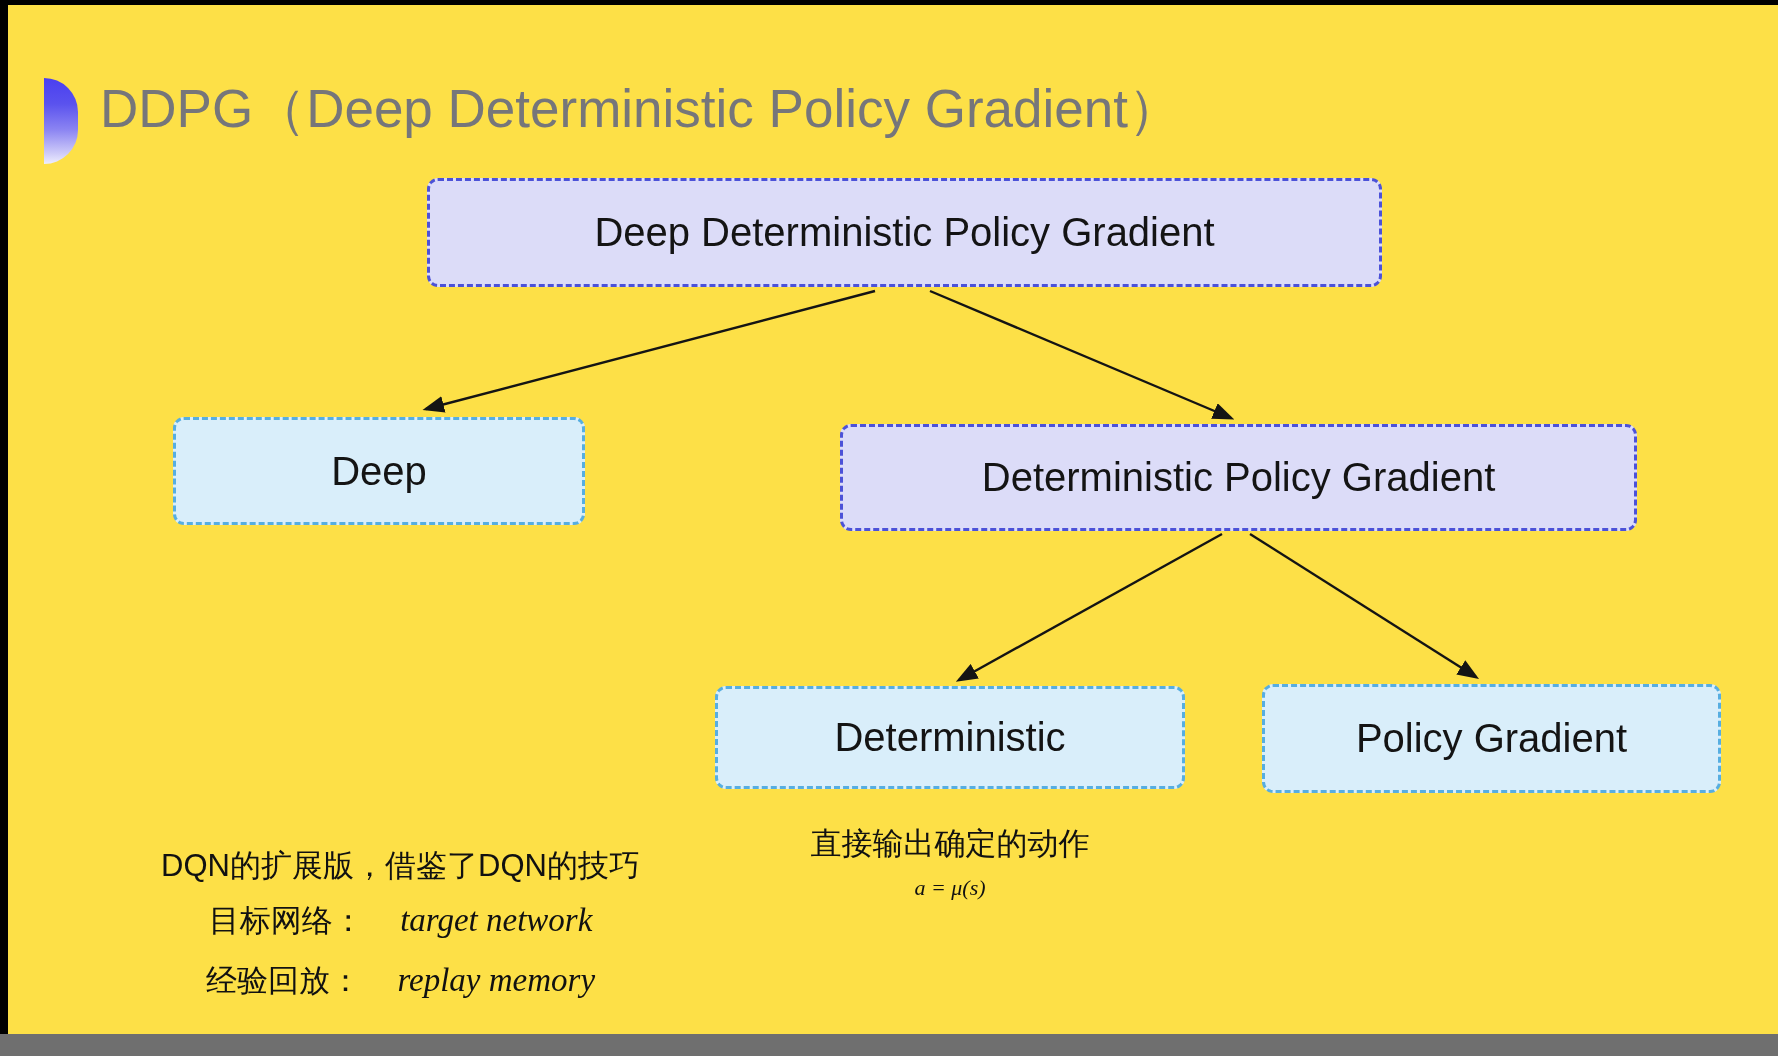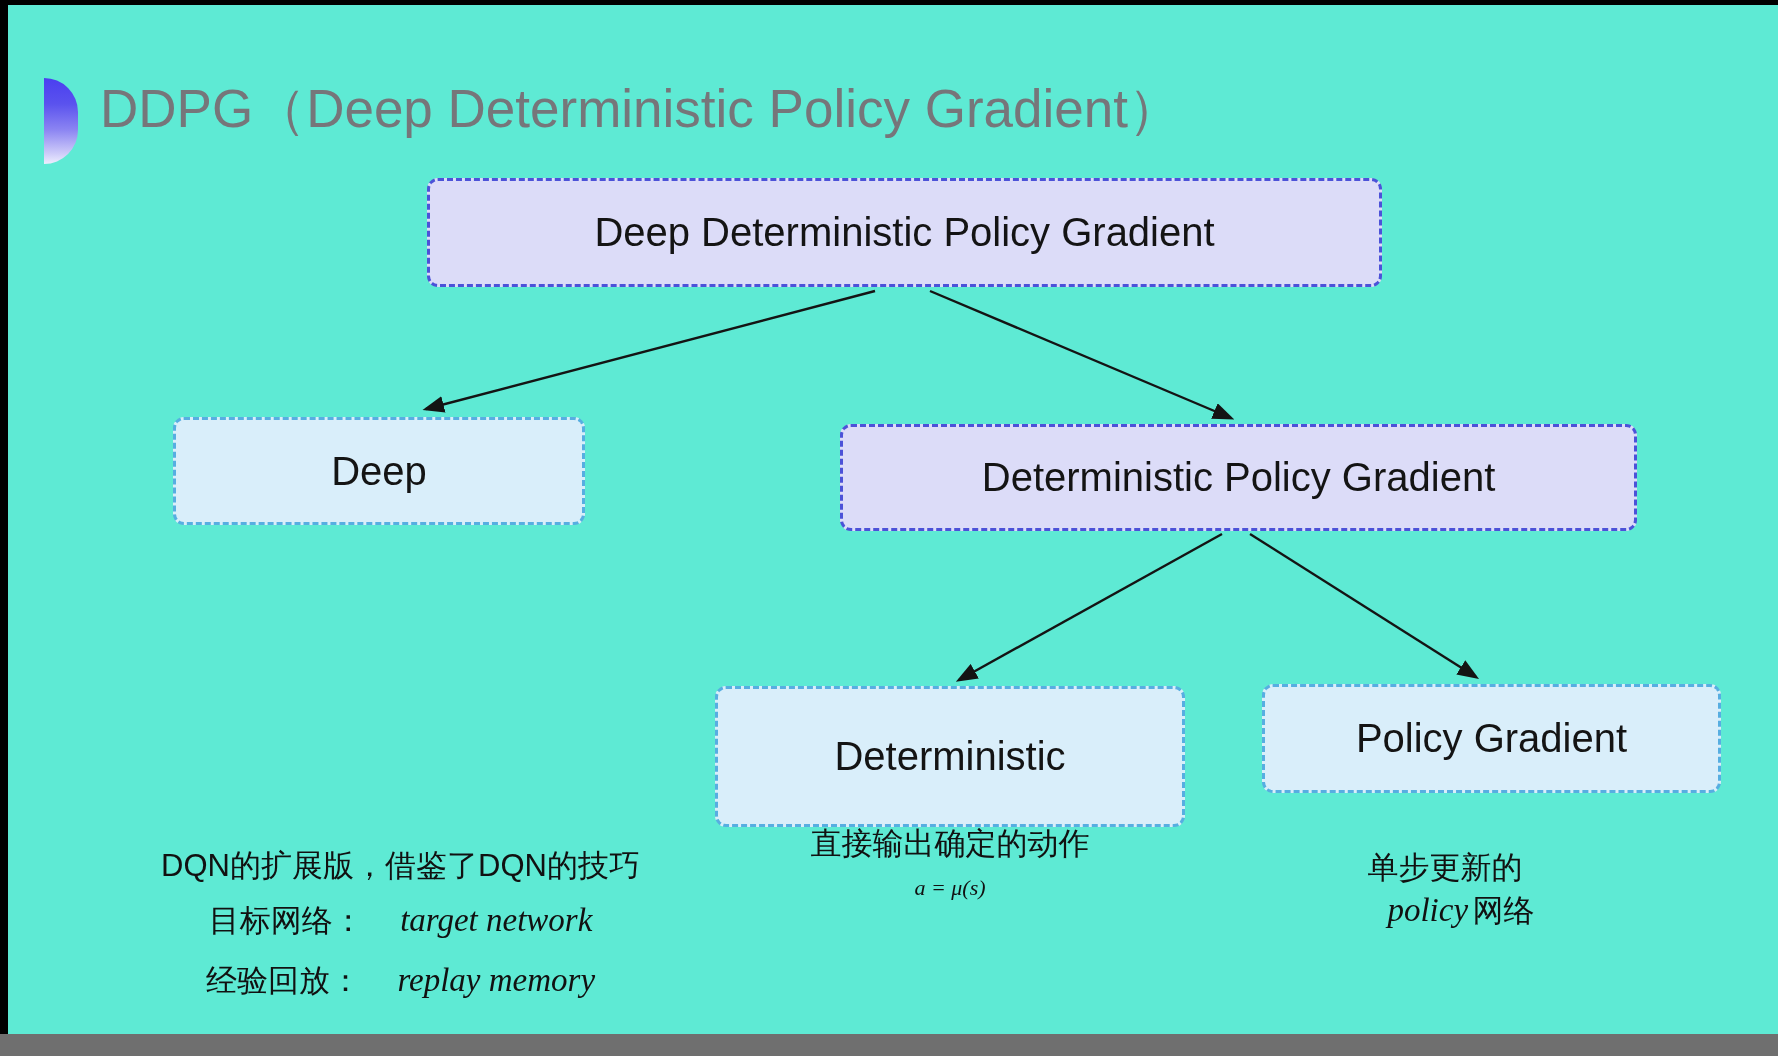--- a/index.html
+++ b/index.html
@@ -1,17 +1,17 @@
 <!DOCTYPE html>
 <html><head>
 <meta charset="utf-8">
 <style>
   html,body{margin:0;padding:0;background:#ffffff;}
   #stage{
-    position:relative;width:1778px;height:1056px;background:#5eead4;
+    position:relative;width:1778px;height:1056px;background:#fde047;
     overflow:hidden;font-family:"Liberation Sans","DejaVu Sans",sans-serif;
   }
   .edge-top{position:absolute;left:0;top:0;width:1778px;height:5px;background:#000;}
   .edge-left{position:absolute;left:0;top:0;width:8px;height:1056px;background:#000;}
   .edge-bottom{position:absolute;left:0;top:1034px;width:1778px;height:22px;background:#6f6f6f;}
 
   .bullet{
     position:absolute;left:44px;top:78px;width:34px;height:86px;
     border-radius:0 43px 43px 0 / 0 43px 43px 0;
     background:linear-gradient(180deg,#4a3ff0 0%,#5a52ee 30%,#8b84f2 60%,#cfccf9 88%,#eeeefe 100%);
@@ -25,21 +25,21 @@
     position:absolute;box-sizing:border-box;border-radius:11px;
     display:flex;align-items:center;justify-content:center;
     font-size:40px;font-weight:400;color:#141414;white-space:nowrap;
   }
   .node.purple{background:#dcdcf8;border:3px dashed #4c52d8;}
   .node.cyan{background:#d9eefa;border:3px dashed #57aee1;}
 
   .node-root{left:427px;top:178px;width:955px;height:109px;}
   .node-deep{left:173px;top:417px;width:412px;height:108px;}
   .node-dpg{left:840px;top:424px;width:797px;height:107px;}
-  .node-det{left:715px;top:686px;width:470px;height:141px;}
+  .node-det{left:715px;top:686px;width:470px;height:103px;}
   .node-pg{left:1262px;top:684px;width:459px;height:109px;}
 
   .arrows{position:absolute;left:0;top:0;}
   .arrows line{stroke:#141414;stroke-width:2.4px;}
   .arrows .head{fill:#141414;}
 
   .note{position:absolute;text-align:center;color:#111;}
   .note .zh{font-size:31px;font-weight:500;}
   .note .en-italic{
     font-family:"Liberation Serif","DejaVu Serif",serif;
@@ -110,21 +110,14 @@
       <span class="zh">经验回放：</span>
       <span class="en-italic">replay memory</span>
     </div>
   </div>
 
   <div class="note note-det">
     <div class="row zh">直接输出确定的动作</div>
     <div class="row formula">a = μ(s)</div>
   </div>
 
-  <div class="note note-pg">
-    <div class="row zh">单步更新的</div>
-    <div class="row">
-      <span class="en-italic">policy</span>
-      <span class="zh"> 网络</span>
-    </div>
-  </div>
 
 </div>
 
 </body></html>

